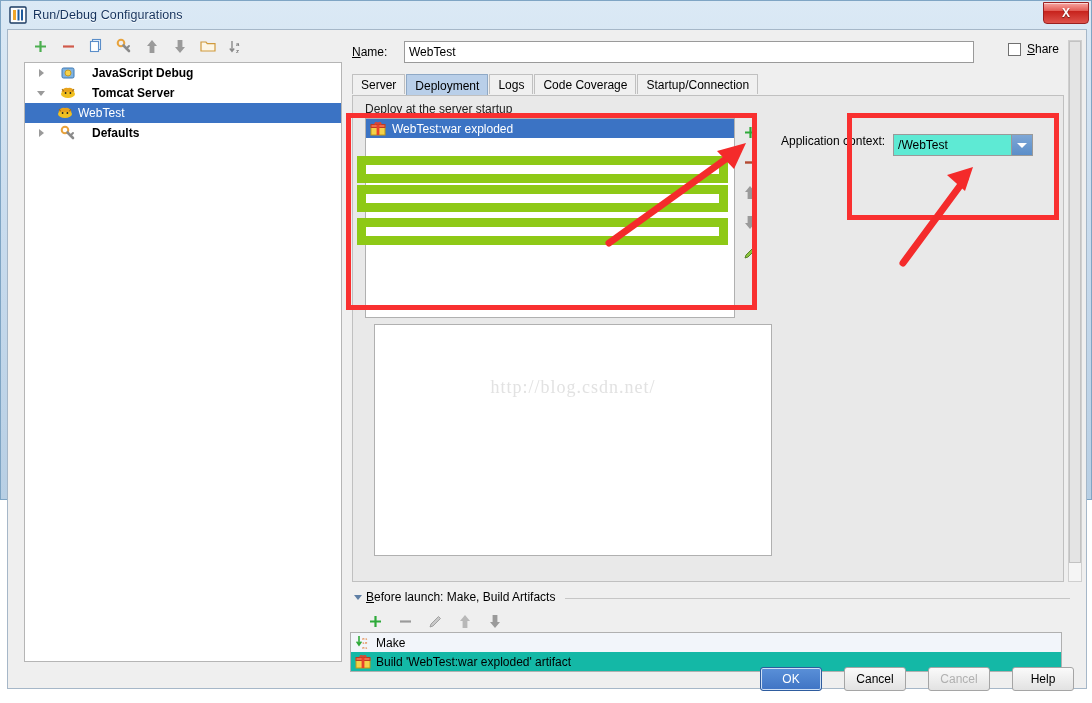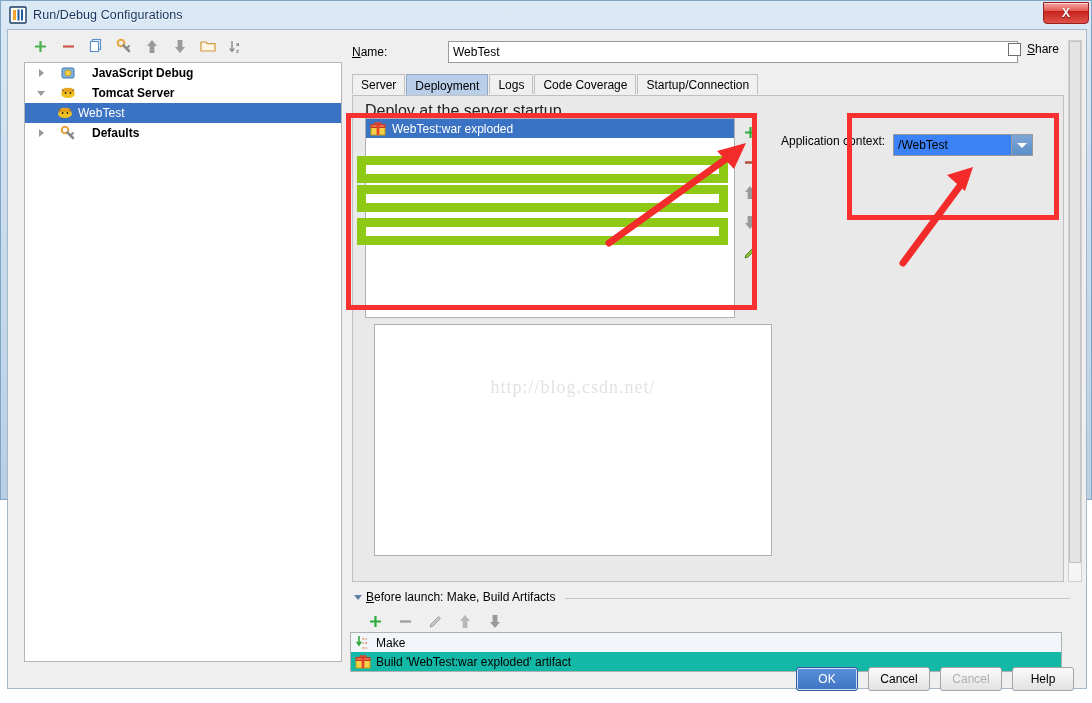--- a/index.html
+++ b/index.html
@@ -79,21 +79,21 @@
   .twisty.closed i { border-left:5px solid #9a9a9a; border-top:4px solid transparent; border-bottom:4px solid transparent; }
   .twisty.open i { border-top:5px solid #9a9a9a; border-left:4px solid transparent; border-right:4px solid transparent; }
   .tree-ico { width:18px; height:16px; flex:0 0 auto; margin-right:3px; position:relative; }
 
   
   #right-col {
     position:absolute; left:340px; top:2px; width:736px; height:634px;
   }
   #name-row {
     position:absolute; left:4px; top:8px; width:730px; height:24px;
-    display:flex; align-items:center;gap:44px;
+    display:flex; align-items:center;
   }
   #name-label { width:52px; font-size:12px; }
   #name-label u { text-decoration:underline; }
   #name-input {
     width:570px; height:22px; border:1px solid #9a9a9a; background:#fff;
     font-family:"Liberation Sans", sans-serif; font-size:12px; padding:0 4px;
     color:#000; outline:none;
   }
   #share-wrap {
     position:absolute; left:660px; top:10px; display:flex; align-items:center; gap:6px;
@@ -116,21 +116,21 @@
     border-radius:1px 1px 0 0;
   }
   .tab.active { background:#b9cfe9; border-color:#8fa9c6; height:22px; font-weight:400;}
 
   
   #tab-content {
     position:absolute; left:4px; top:63px; width:712px; height:487px;
     background:#e9e9e9; border:1px solid #c0c0c0;
   }
   #deploy-label {
-    position:absolute; left:12px; top:6px; font-size:16px; color:#222;
+    position:absolute; left:12px; top:6px; font-size:12px; color:#222;
   }
   #deploy-list {
     position:absolute; left:12px; top:22px; width:370px; height:200px;
     background:#fff; border:1px solid #b0b0b0; overflow:hidden;
   }
   #deploy-row-selected {
     height:19px; background:#3b73c4; color:#fff; display:flex; align-items:center;
     padding-left:4px; font-size:12px; cursor:pointer;
   }
   #deploy-side {
@@ -147,21 +147,21 @@
   #watermark {
     position:absolute; left:50%; top:52px; transform:translateX(-50%);
     font-family:"Liberation Serif", serif; font-size:18px; color:#e2e2e2;
     white-space:nowrap; letter-spacing:1px;
   }
   #appctx-row {
     position:absolute; left:428px; top:38px; display:flex; align-items:flex-start; gap:8px;
   }
   #appctx-label { font-size:12px; }
   #appctx-combo {
-    width:140px; height:22px; border:1px solid #9a9a9a; background:#3b82f6;
+    width:140px; height:22px; border:1px solid #9a9a9a; background:#5eead4;
     display:flex; align-items:center; position:relative;
   }
   #appctx-value { flex:1; padding-left:4px; font-size:12px; }
   #appctx-arrow {
     width:21px; height:20px; background:linear-gradient(180deg,#7ea7d6,#5b8ec9);
     display:flex; align-items:center; justify-content:center;
     border-left:1px solid #9a9a9a; cursor:pointer;
   }
   #appctx-arrow i { display:block; width:0;height:0; border-left:5px solid transparent; border-right:5px solid transparent; border-top:5px solid #fff;}
 
@@ -191,21 +191,21 @@
   #bl-list {
     position:absolute; left:2px; top:600px; width:712px; height:40px;
     background:#14b8a6; border:1px solid #b0b0b0; overflow:hidden;
   }
   .bl-row { height:19px; display:flex; align-items:center; padding-left:4px; font-size:12px; cursor:pointer;}
   .bl-row.alt { background:#f2f5fa; }
 
   
   #btn-row {
     position:absolute; left:0; top:638px; width:1080px; height:22px;
-    display:flex; justify-content:flex-end; align-items:center; gap:10px; padding-right:14px;
+    display:flex; justify-content:flex-end; align-items:center; gap:22px; padding-right:14px;
   }
   .dlg-btn {
     width:62px; height:24px; font-size:12px; border:1px solid #a5a5a5; border-radius:3px;
     background:linear-gradient(180deg,#fafafa,#e2e2e2);
     display:flex;align-items:center;justify-content:center; cursor:pointer;
     font-family:"Liberation Sans", sans-serif;
   }
   .dlg-btn.primary {
     background:linear-gradient(180deg,#5a90d8,#3f74c4); border-color:#2e5c9e; color:#fff;
     box-shadow:0 0 0 1px #cfe0f5 inset;

